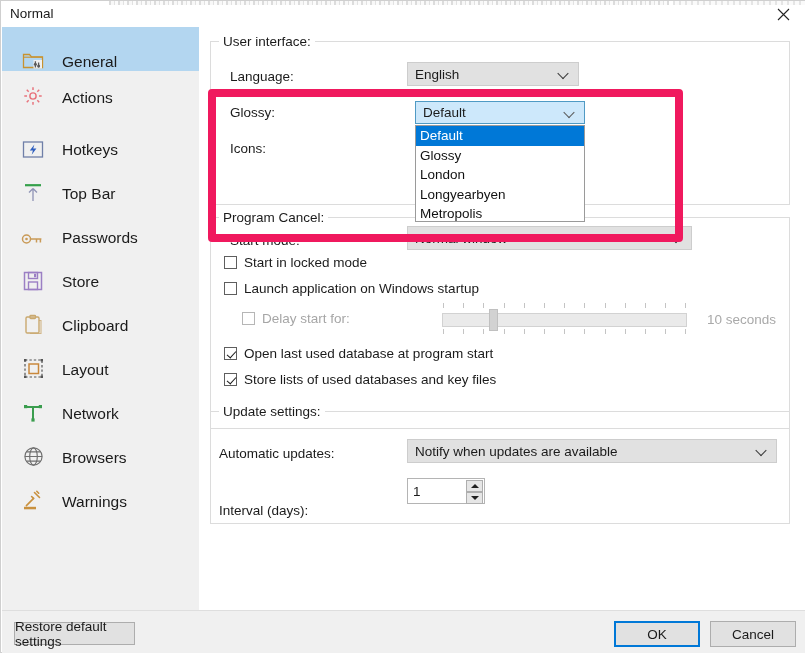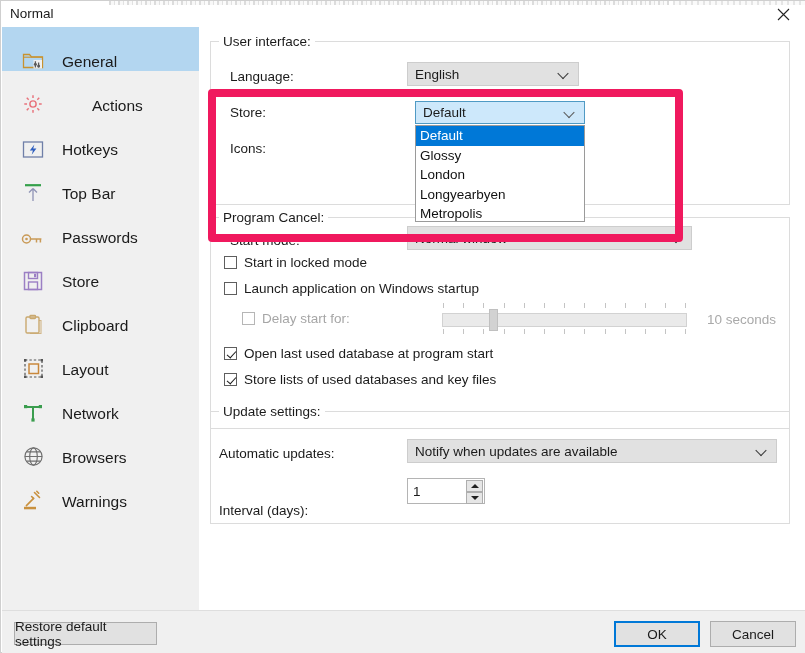--- a/index.html
+++ b/index.html
@@ -230,21 +230,21 @@
     background: #f0f0f0;
     border-top: 1px solid #dedede;
   }
   .btn {
     position: absolute;
     background: #e1e1e1; border: 1px solid #adadad;
     box-sizing: border-box;
     font-size: 13.5px; color: #1b1b1b;
     display: flex; align-items: center; justify-content: center;
   }
-  #btn-restore { left: 12px; top: 11px; width: 143px; height: 23px; }
+  #btn-restore { left: 12px; top: 11px; width: 121px; height: 23px; }
   #btn-ok { left: 612px; top: 10px; width: 86px; height: 26px; border: 2px solid #0078d7; background: #e1e1e1; }
   #btn-cancel { left: 708px; top: 10px; width: 86px; height: 26px; }
 </style>
 </head>
 <body>
 
 <div id="app">
 
   <div id="titlebar">
     <div id="topstrip"></div>
@@ -266,21 +266,21 @@
           <path d="M1.5 6.2h19" stroke="#c8922e" stroke-width="1.1" fill="none"></path>
           <rect x="11.5" y="9" width="8.5" height="8.5" fill="#f0f0f0"></rect>
           <path d="M13.4 10.2v6.3 M16.6 11.5v5" stroke="#5a5a5a" stroke-width="1.3"></path>
           <circle cx="13.4" cy="13.2" r="1.5" fill="#5a5a5a"></circle>
           <circle cx="16.6" cy="15.0" r="1.5" fill="#5a5a5a"></circle>
         </svg>
       </span>
       <span class="nav-label">General</span>
     </div>
 
-    <div class="nav-item" style="top:44px;gap:30px;">
+    <div class="nav-item" style="top:36px;">
       <span class="nav-icon">
         <svg width="22" height="22" viewBox="0 0 24 24">
           <g fill="none" stroke="#e8737c" stroke-width="1.6">
             <circle cx="12" cy="12" r="3.4"></circle>
             <path d="M12 2.5v3 M12 18.5v3 M2.5 12h3 M18.5 12h3
                      M5.2 5.2l2.1 2.1 M16.7 16.7l2.1 2.1
                      M18.8 5.2l-2.1 2.1 M7.3 16.7l-2.1 2.1"></path>
           </g>
         </svg>
       </span>
@@ -403,21 +403,21 @@
     <div class="group" style="left:11px; top:14px; width:580px; height:164px;">
       <span class="group-title">User interface:</span>
     </div>
 
     <span class="fld-label" style="left:31px; top:42px;">Language:</span>
     <div class="combo" style="left:208px; top:35px; width:172px; height:24px;">
       <span class="cv">English</span>
       <span class="chev"></span>
     </div>
 
-    <span class="fld-label" style="left:31px; top:78px;">Store:</span>
+    <span class="fld-label" style="left:31px; top:78px;">Glossy:</span>
     <span class="fld-label" style="left:31px; top:114px;">Icons:</span>
 
     <div class="group" style="left:11px; top:190px; width:580px; height:212px;">
       <span class="group-title">Program Cancel:</span>
     </div>
 
     <span class="fld-label" style="left:31px; top:206px;">Start mode:</span>
     <div class="combo" style="left:208px; top:199px; width:285px; height:24px;">
       <span class="cv">Normal window</span>
       <span class="chev"></span>

